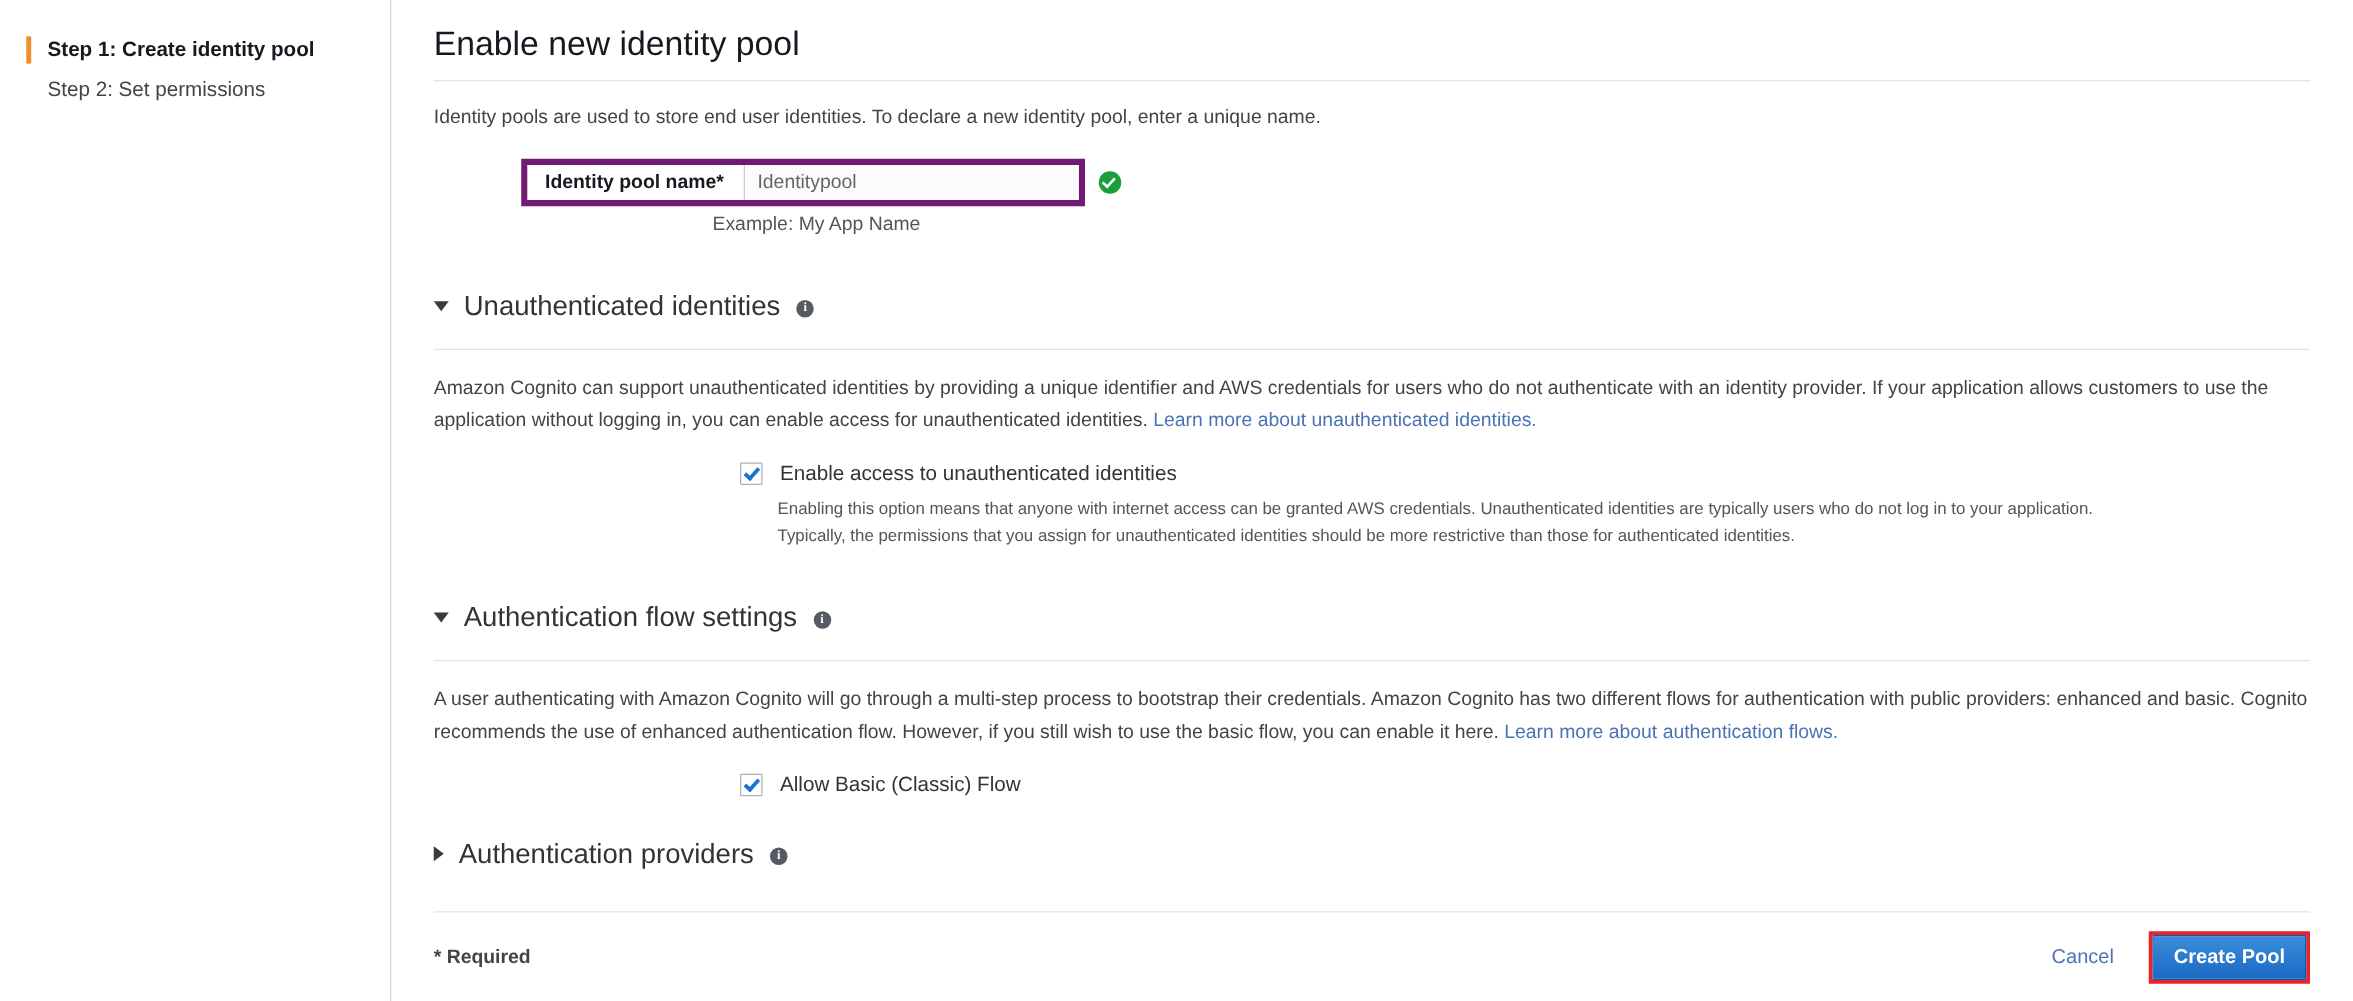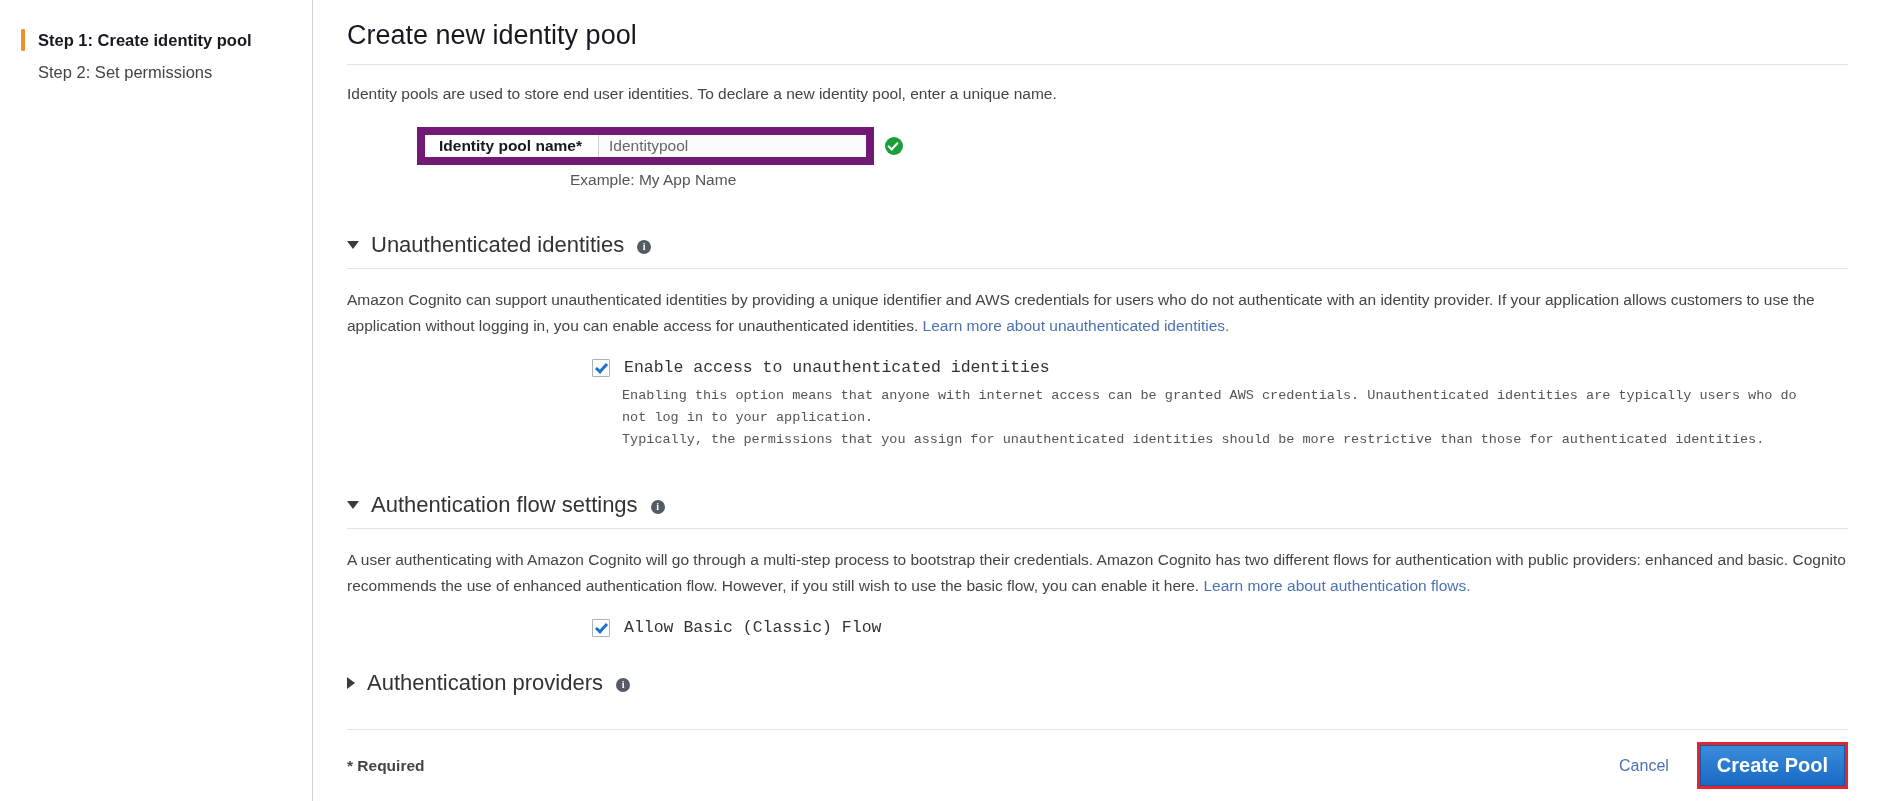--- a/index.html
+++ b/index.html
@@ -89,21 +89,21 @@
   
   .form-row {
     display: flex;
     align-items: center;
     margin-left: 70px;
     margin-bottom: 4px;
   }
   .field-highlight {
     display: flex;
     align-items: stretch;
-    border: 8px solid #701a75;
+    border: 5px solid #701a75;
     background: #fef9c3;
     height: 38px;
     box-sizing: border-box;
   }
   .field-label {
     display: flex;
     align-items: center;
     padding: 0 16px 0 14px;
     font-size: 15.5px;
     font-weight: bold;
@@ -148,21 +148,21 @@
     color: #555555;
     line-height: 22px;
     margin-bottom: 40px;
   }
 
   
   .section-head {
     display: flex;
     align-items: center;
     gap: 10px;
-    padding-bottom: 9px;
+    padding-bottom: 20px;
     border-bottom: 1px solid #e3e3e3;
     margin-bottom: 18px;
   }
   .tri {
     width: 0; height: 0;
     flex: 0 0 auto;
     margin-right: 2px;
   }
   .tri.down {
     border-left: 6px solid transparent;
@@ -203,21 +203,20 @@
   }
   a.link {
     color: #4a72b5;
     text-decoration: none;
   }
 
   
   .check-block {
     margin-left: 245px;
     margin-top: 18px;
-    font-family: Liberation Mono, monospace;
   }
   .check-line {
     display: flex;
     align-items: center;
     gap: 14px;
   }
   .cb {
     width: 16px;
     height: 16px;
     border: 1px solid #aab2bd;
@@ -289,21 +288,21 @@
   }
   .btn-primary-wrap {
     border: 3px solid #e8232a;
     padding: 0;
     display: inline-flex;
   }
   .btn-primary {
     background: linear-gradient(to bottom, #3a8ddb 0%, #1a69c4 100%);
     border: 1px solid #1158a8;
     color: #ffffff;
-    font-size: 20px;
+    font-size: 16px;
     font-weight: bold;
     font-family: "Liberation Sans", sans-serif;
     padding: 8px 16px;
     cursor: pointer;
     white-space: nowrap;
   }
 </style>
 </head>
 <body>
 
@@ -314,21 +313,21 @@
       <span class="marker"></span>
       <span>Step 1: Create identity pool</span>
     </div>
     <div class="step">
       <span>Step 2: Set permissions</span>
     </div>
   </aside>
 
   <main class="main">
 
-    <h1 class="page-title">Create new identity pool</h1>
+    <h1 class="page-title">Enable new identity pool</h1>
     <hr class="rule">
 
     <p class="intro">Identity pools are used to store end user identities. To declare a new identity pool, enter a unique name.</p>
 
     <div class="form-row">
       <div class="field-highlight">
         <span class="field-label">Identity pool name*</span>
         <input class="field-input" type="text" value="Identitypool" style="">
       </div>
       <span class="valid-icon"></span>

